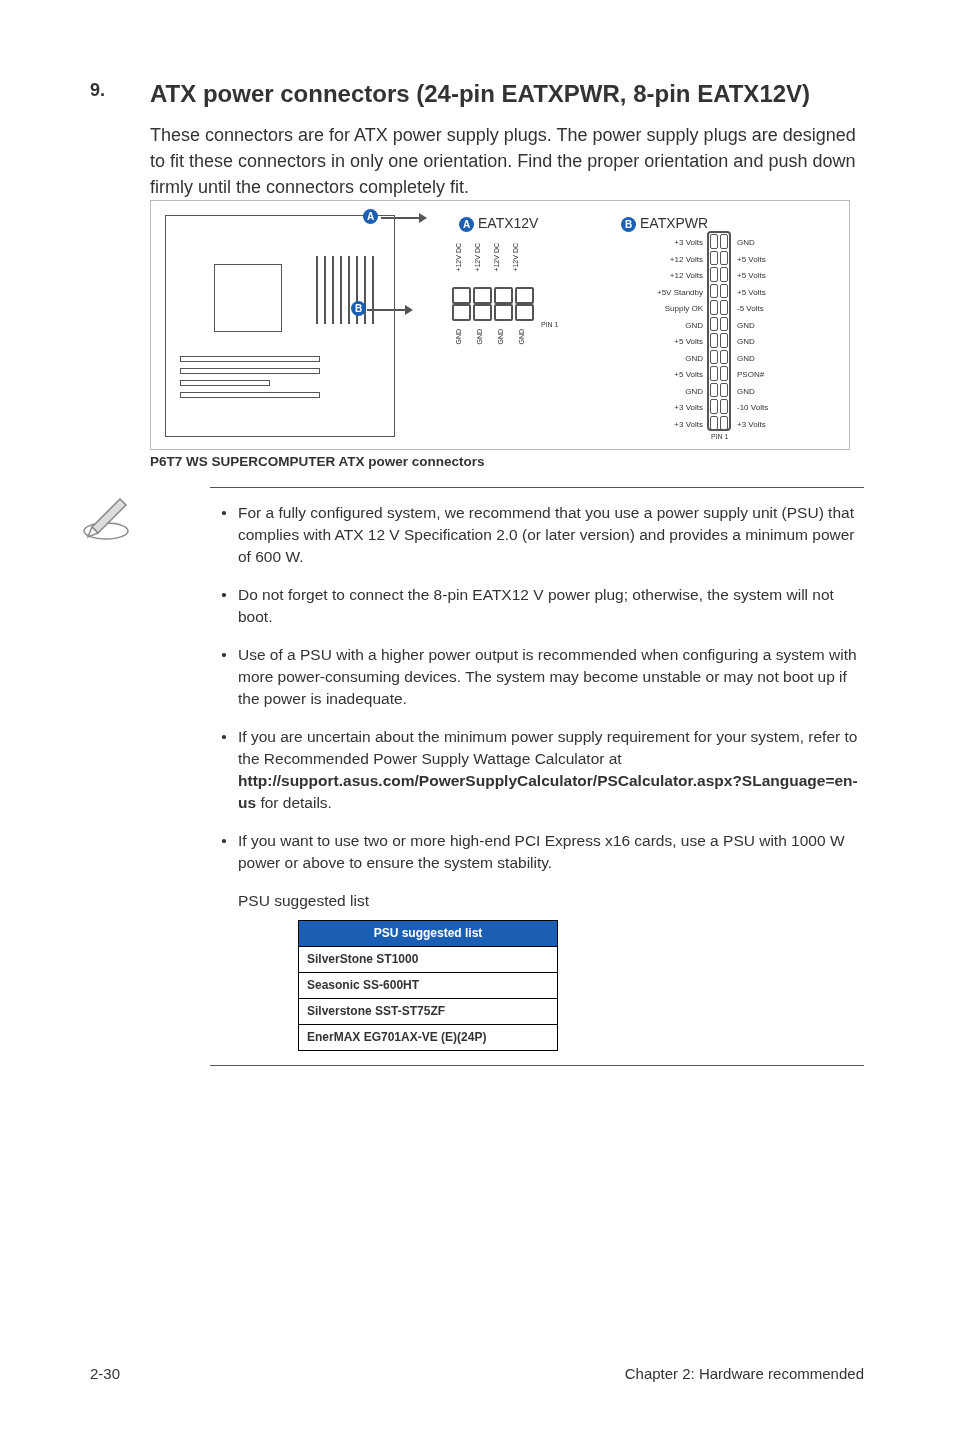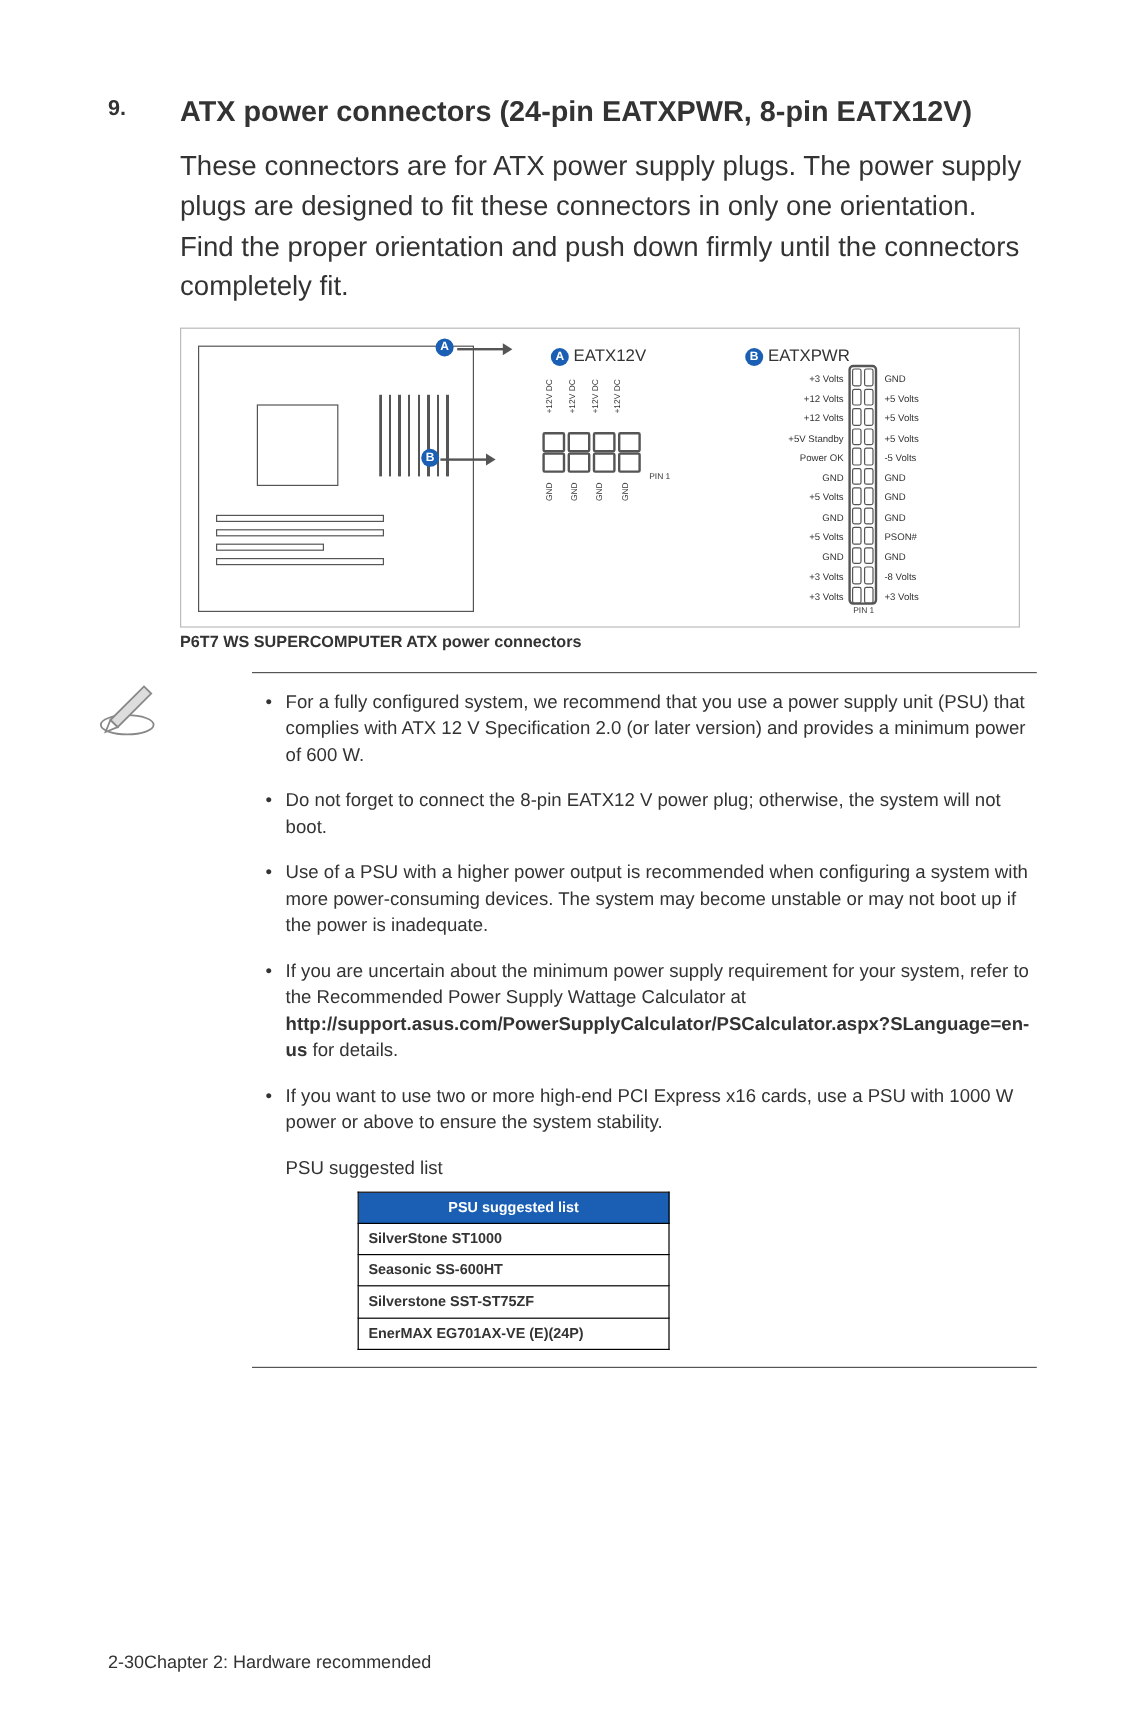--- a/index.html
+++ b/index.html
@@ -8,21 +8,21 @@
     width: 954px;
     height: 1438px;
     background: #fff;
     color: #333;
     position: relative;
     padding: 80px 90px 0 90px;
   }
   .section-header { display: flex; margin-bottom: 14px; }
   .section-num { font-weight: bold; font-size: 18px; width: 60px; flex-shrink: 0; }
   .section-title { font-weight: bold; font-size: 24px; }
-  .intro-para { margin-left: 60px; font-size: 23px; line-height: 1.45; margin-bottom: 18px; }
+  .intro-para { margin-left: 60px; font-size: 18px; line-height: 1.45; }
   .diagram-box {
     margin-left: 60px;
     width: 700px;
     height: 250px;
     position: relative;
     border: 1px solid #bbb;
     background: #fff;
     margin-bottom: 4px;
   }
   .mobo-outline {
@@ -77,21 +77,21 @@
   .note-left{width:72px;flex-shrink:0;margin-left:-12px;}
   .bullets{flex:1;font-size:15.5px;line-height:1.42;}
   .bullets .bi{display:flex;margin-bottom:16px;}
   .bullets .bi:last-child{margin-bottom:0;}
   .bullets .dot{width:28px;flex-shrink:0;text-align:center;}
   .bullets .bt{flex:1;}
   .psu-caption{margin-left:88px;font-size:15.5px;margin-top:4px;margin-bottom:8px;}
   .psu-table{margin-left:148px;border-collapse:collapse;width:260px;font-size:12px;border:1.5px solid #000;}
   .psu-table th{background:#1a5fb4;color:#fff;font-weight:bold;text-align:center;padding:4px 6px;border:1px solid #000;}
   .psu-table td{border:1px solid #000;padding:4px 8px;font-weight:bold;}
-  .footer{position:absolute;bottom:44px;left:90px;right:90px;display:flex;font-size:15px;}
+  .footer{position:absolute;bottom:56px;left:90px;right:90px;display:flex;justify-content:space-between;font-size:15px;}
 </style>
 </head>
 <body>
 
 <div class="section-header">
   <div class="section-num">9.</div>
   <div class="section-title">ATX power connectors (24-pin EATXPWR, 8-pin EATX12V)</div>
 </div>
 
 <div class="intro-para">These connectors are for ATX power supply plugs. The power supply plugs are designed to fit these connectors in only one orientation. Find the proper orientation and push down firmly until the connectors completely fit.</div>
@@ -143,21 +143,21 @@
     <span>GND</span>
     <span>GND</span>
   </div>
   <div class="pin1-a">PIN 1</div>
 
   <div class="pin-left">
     <div>+3 Volts</div>
     <div>+12 Volts</div>
     <div>+12 Volts</div>
     <div>+5V Standby</div>
-    <div>Power OK</div>
+    <div>Supply OK</div>
     <div>GND</div>
     <div>+5 Volts</div>
     <div>GND</div>
     <div>+5 Volts</div>
     <div>GND</div>
     <div>+3 Volts</div>
     <div>+3 Volts</div>
   </div>
   <div class="eatxpwr-conn">
     <div class="pr">
@@ -213,21 +213,21 @@
     <div>GND</div>
     <div>+5 Volts</div>
     <div>+5 Volts</div>
     <div>+5 Volts</div>
     <div>-5 Volts</div>
     <div>GND</div>
     <div>GND</div>
     <div>GND</div>
     <div>PSON#</div>
     <div>GND</div>
-    <div>-8 Volts</div>
+    <div>-10 Volts</div>
     <div>+3 Volts</div>
   </div>
   <div style="position:absolute;left:560px;top:232px;font-size:7px;">PIN 1</div>
 </div>
 
 <div class="diag-caption">P6T7 WS SUPERCOMPUTER ATX power connectors</div>
 
 <div class="note-wrap">
   <div class="note-left">
     <svg width="56" height="56" viewBox="0 0 56 56">

